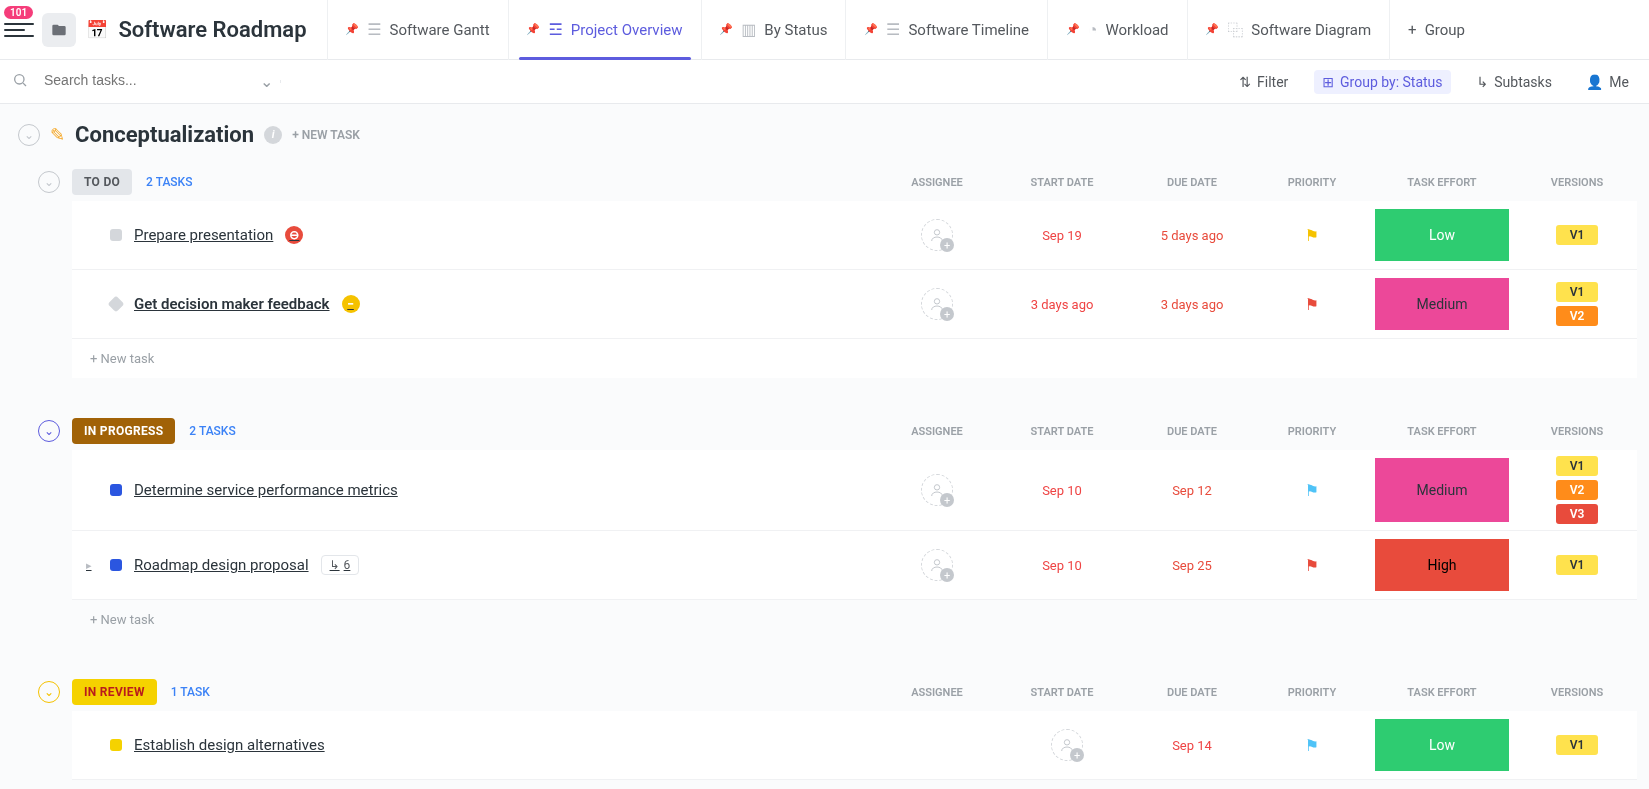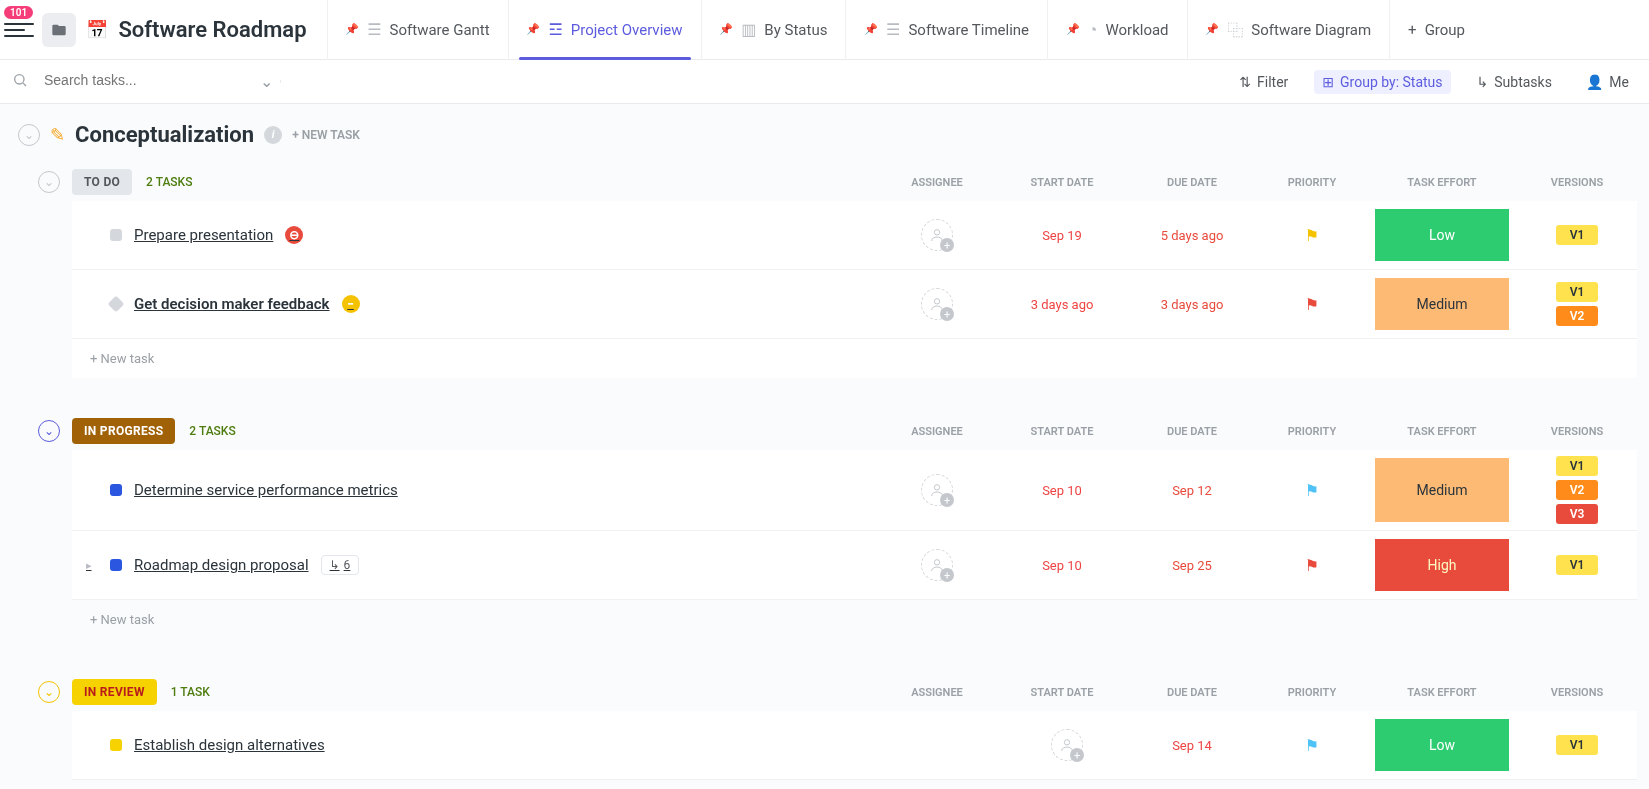--- a/index.html
+++ b/index.html
@@ -42,21 +42,21 @@
 .info-dot { width: 18px; height: 18px; border-radius: 50%; background: #d4d7db; color: #fff; font-size: 11px; display: flex; align-items: center; justify-content: center; font-style: italic; font-weight: 700; }
 .new-task-head { color: #9aa0a6; font-size: 12px; font-weight: 600; cursor: pointer; }
 
 .group { margin-bottom: 40px; }
 .group-head { display: flex; align-items: center; padding-left: 20px; margin-bottom: 6px; }
 .group-head .collapse-circle { margin-right: 12px; }
 .status-pill { display: inline-flex; align-items: center; padding: 6px 12px; border-radius: 4px; font-size: 12px; font-weight: 700; letter-spacing: 0.3px; margin-right: 14px; }
 .status-pill.todo { background: #e3e6ea; color: #54585d; }
 .status-pill.inprog { background: #a16207; color: #fff; }
 .status-pill.inrev { background: #f5d200; color: #b91c1c; }
-.task-count { font-size: 12px; color: #4d7c0f; font-weight: 500; }
+.task-count { font-size: 12px; color: #3b82f6; font-weight: 500; }
 
 .col-heads { display: flex; margin-left: auto; }
 .col-heads div { font-size: 11px; color: #9aa0a6; font-weight: 600; text-align: center; }
 .col-assign { width: 120px; }
 .col-start { width: 130px; }
 .col-due { width: 130px; }
 .col-prio { width: 110px; }
 .col-effort { width: 150px; }
 .col-ver { width: 120px; }
 
@@ -86,22 +86,22 @@
 .avatar-add { width: 32px; height: 32px; border: 1.5px dashed #d4d7db; border-radius: 50%; display: flex; align-items: center; justify-content: center; color: #c4c8cd; position: relative; cursor: pointer; }
 .avatar-add::after { content: '+'; position: absolute; bottom: -2px; right: -2px; width: 14px; height: 14px; background: #c4c8cd; color: #fff; border-radius: 50%; font-size: 11px; display: flex; align-items: center; justify-content: center; }
 
 .flag { font-size: 16px; }
 .flag.yellow { color: #f5c200; }
 .flag.red { color: #e84b3c; }
 .flag.cyan { color: #4fc3f7; }
 
 .effort-pill { width: 100%; height: 100%; min-height: 52px; display: flex; align-items: center; justify-content: center; font-size: 14px; color: #2b343b; }
 .effort-pill.low { background: #2ecc71; color: #fff; }
-.effort-pill.med { background: #fdba74; }
-.effort-pill.high { background: #e84b3c; color: #fef9c3; }
+.effort-pill.med { background: #ec4899; }
+.effort-pill.high { background: #e84b3c; color: #000000; }
 
 .ver-tag { padding: 3px 14px; border-radius: 3px; font-size: 12px; font-weight: 600; }
 .ver-tag.v1 { background: #ffe24d; color: #2b343b; }
 .ver-tag.v2 { background: #ff8c1a; color: #fff; }
 .ver-tag.v3 { background: #e84b3c; color: #fff; }
 
 .new-task-row { margin-left: 54px; padding: 12px 18px; color: #9aa0a6; font-size: 13px; cursor: pointer; background: #fff; }
 .new-task-row.plain { background: transparent; }
 
 svg.icon { width: 16px; height: 16px; }

